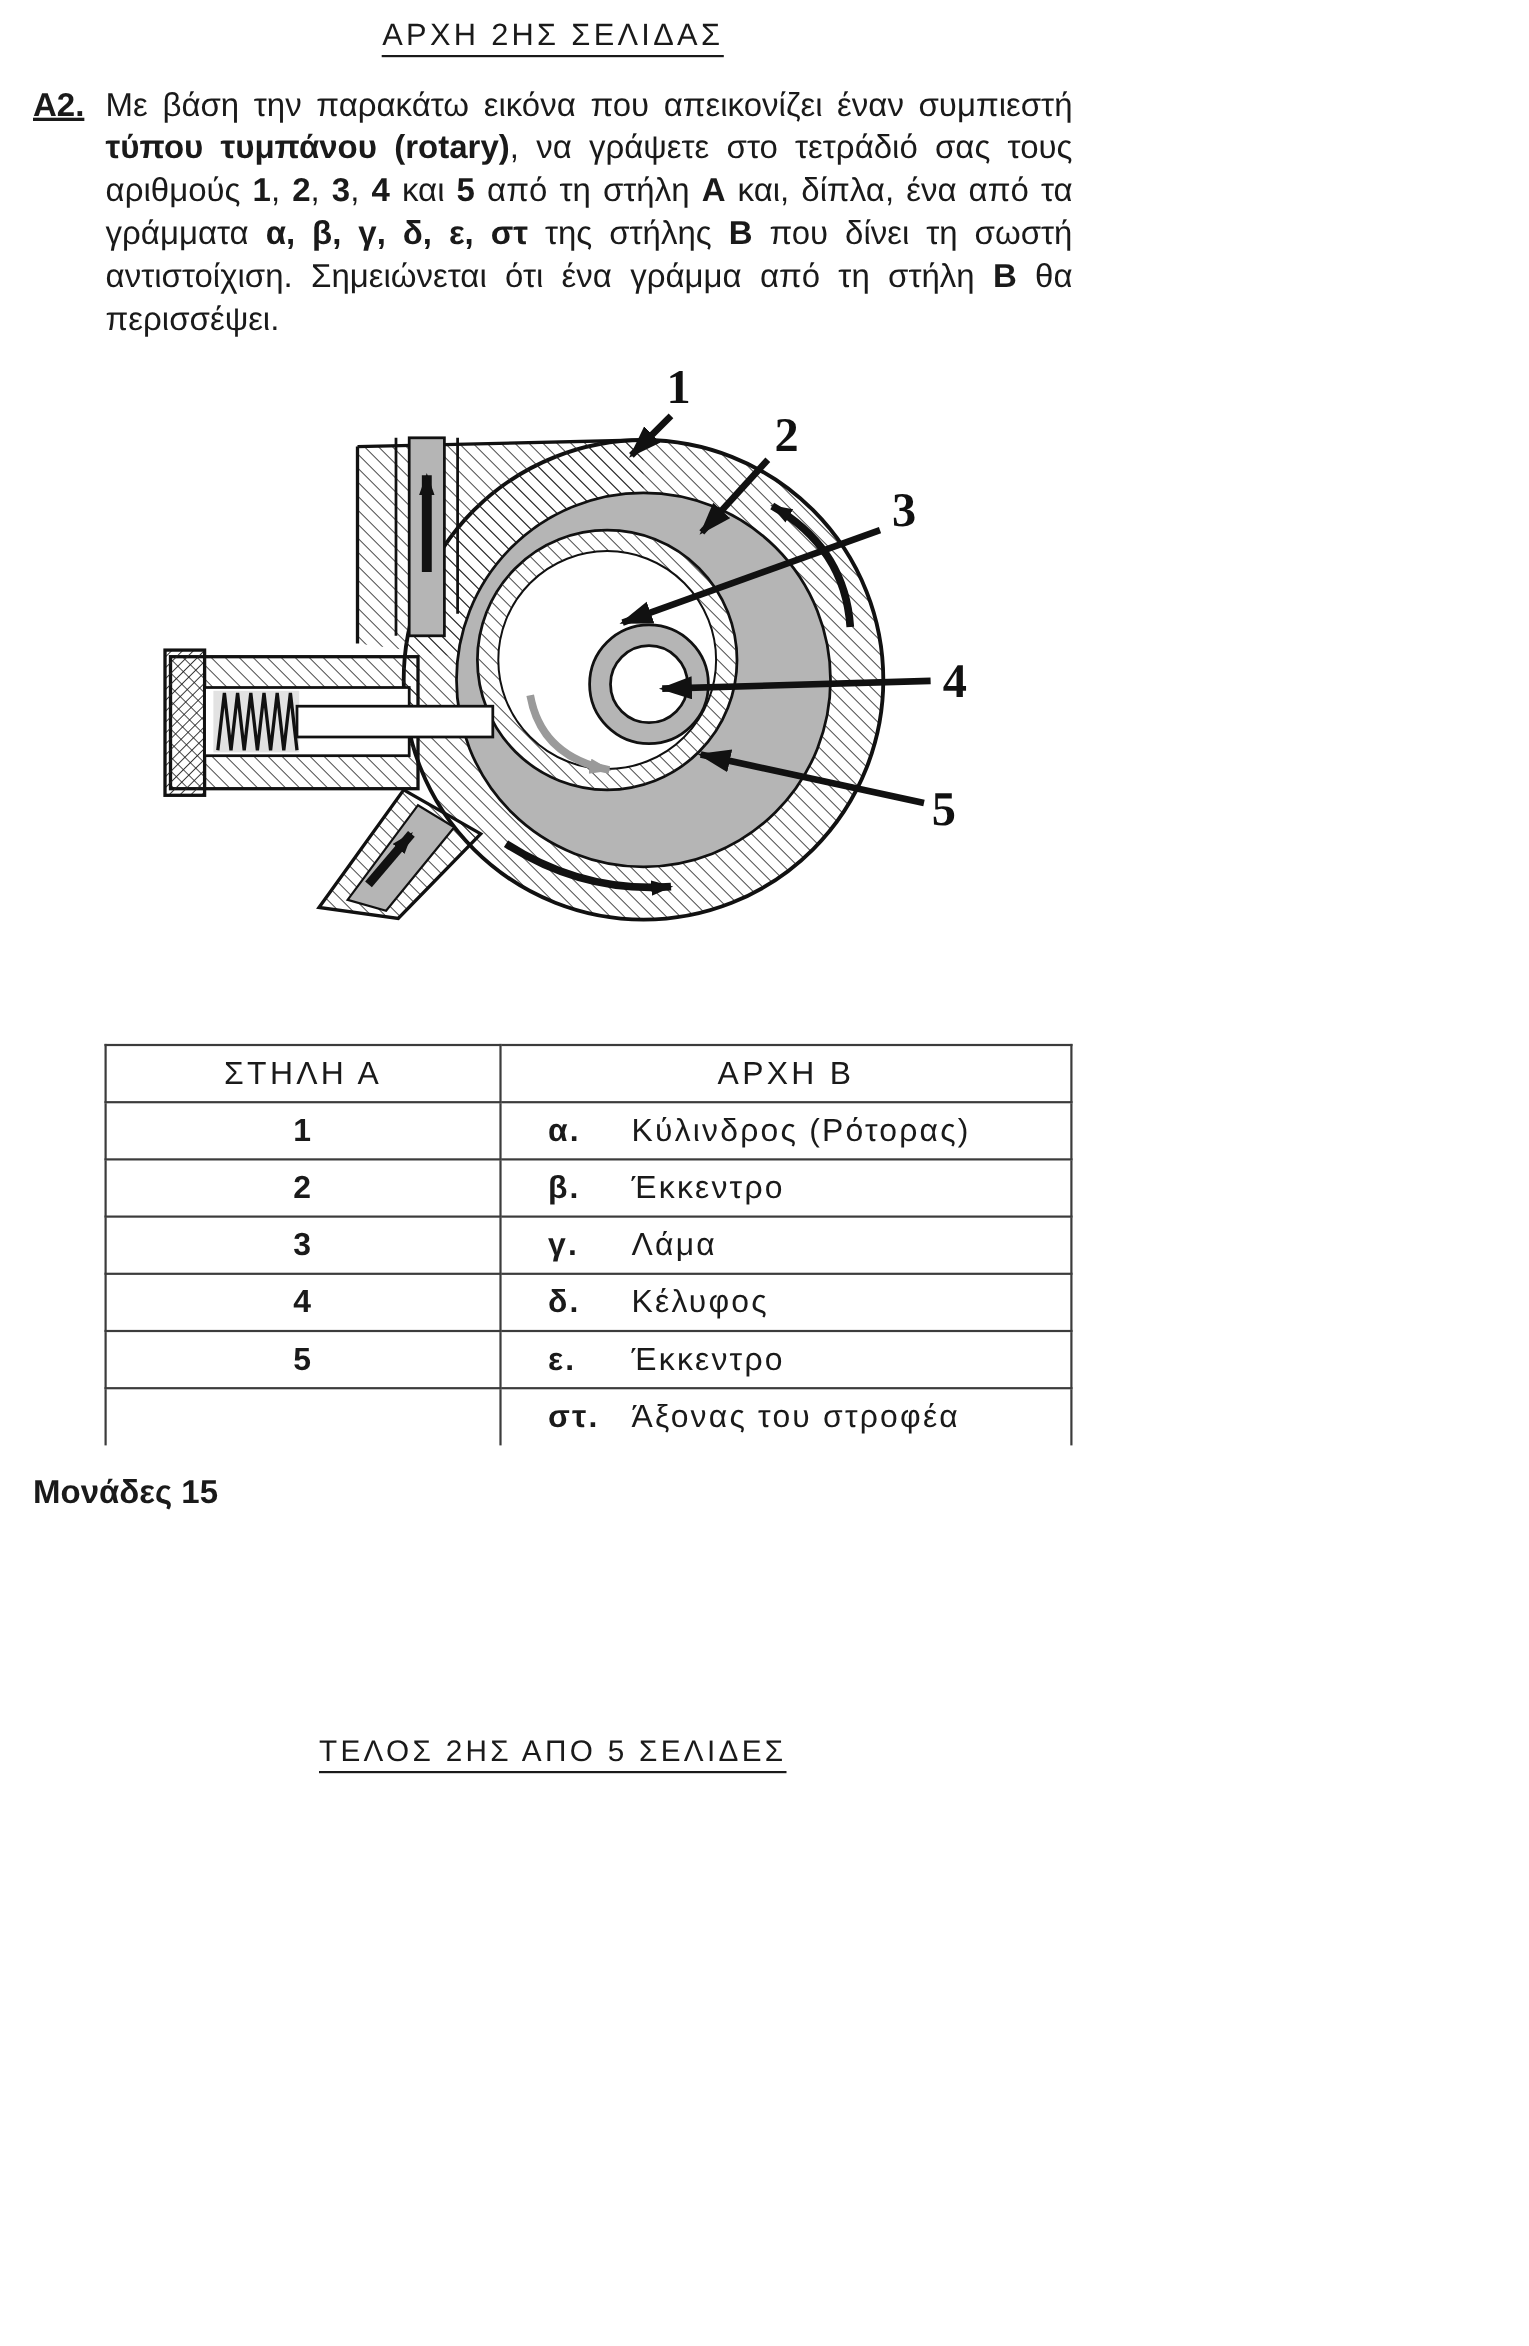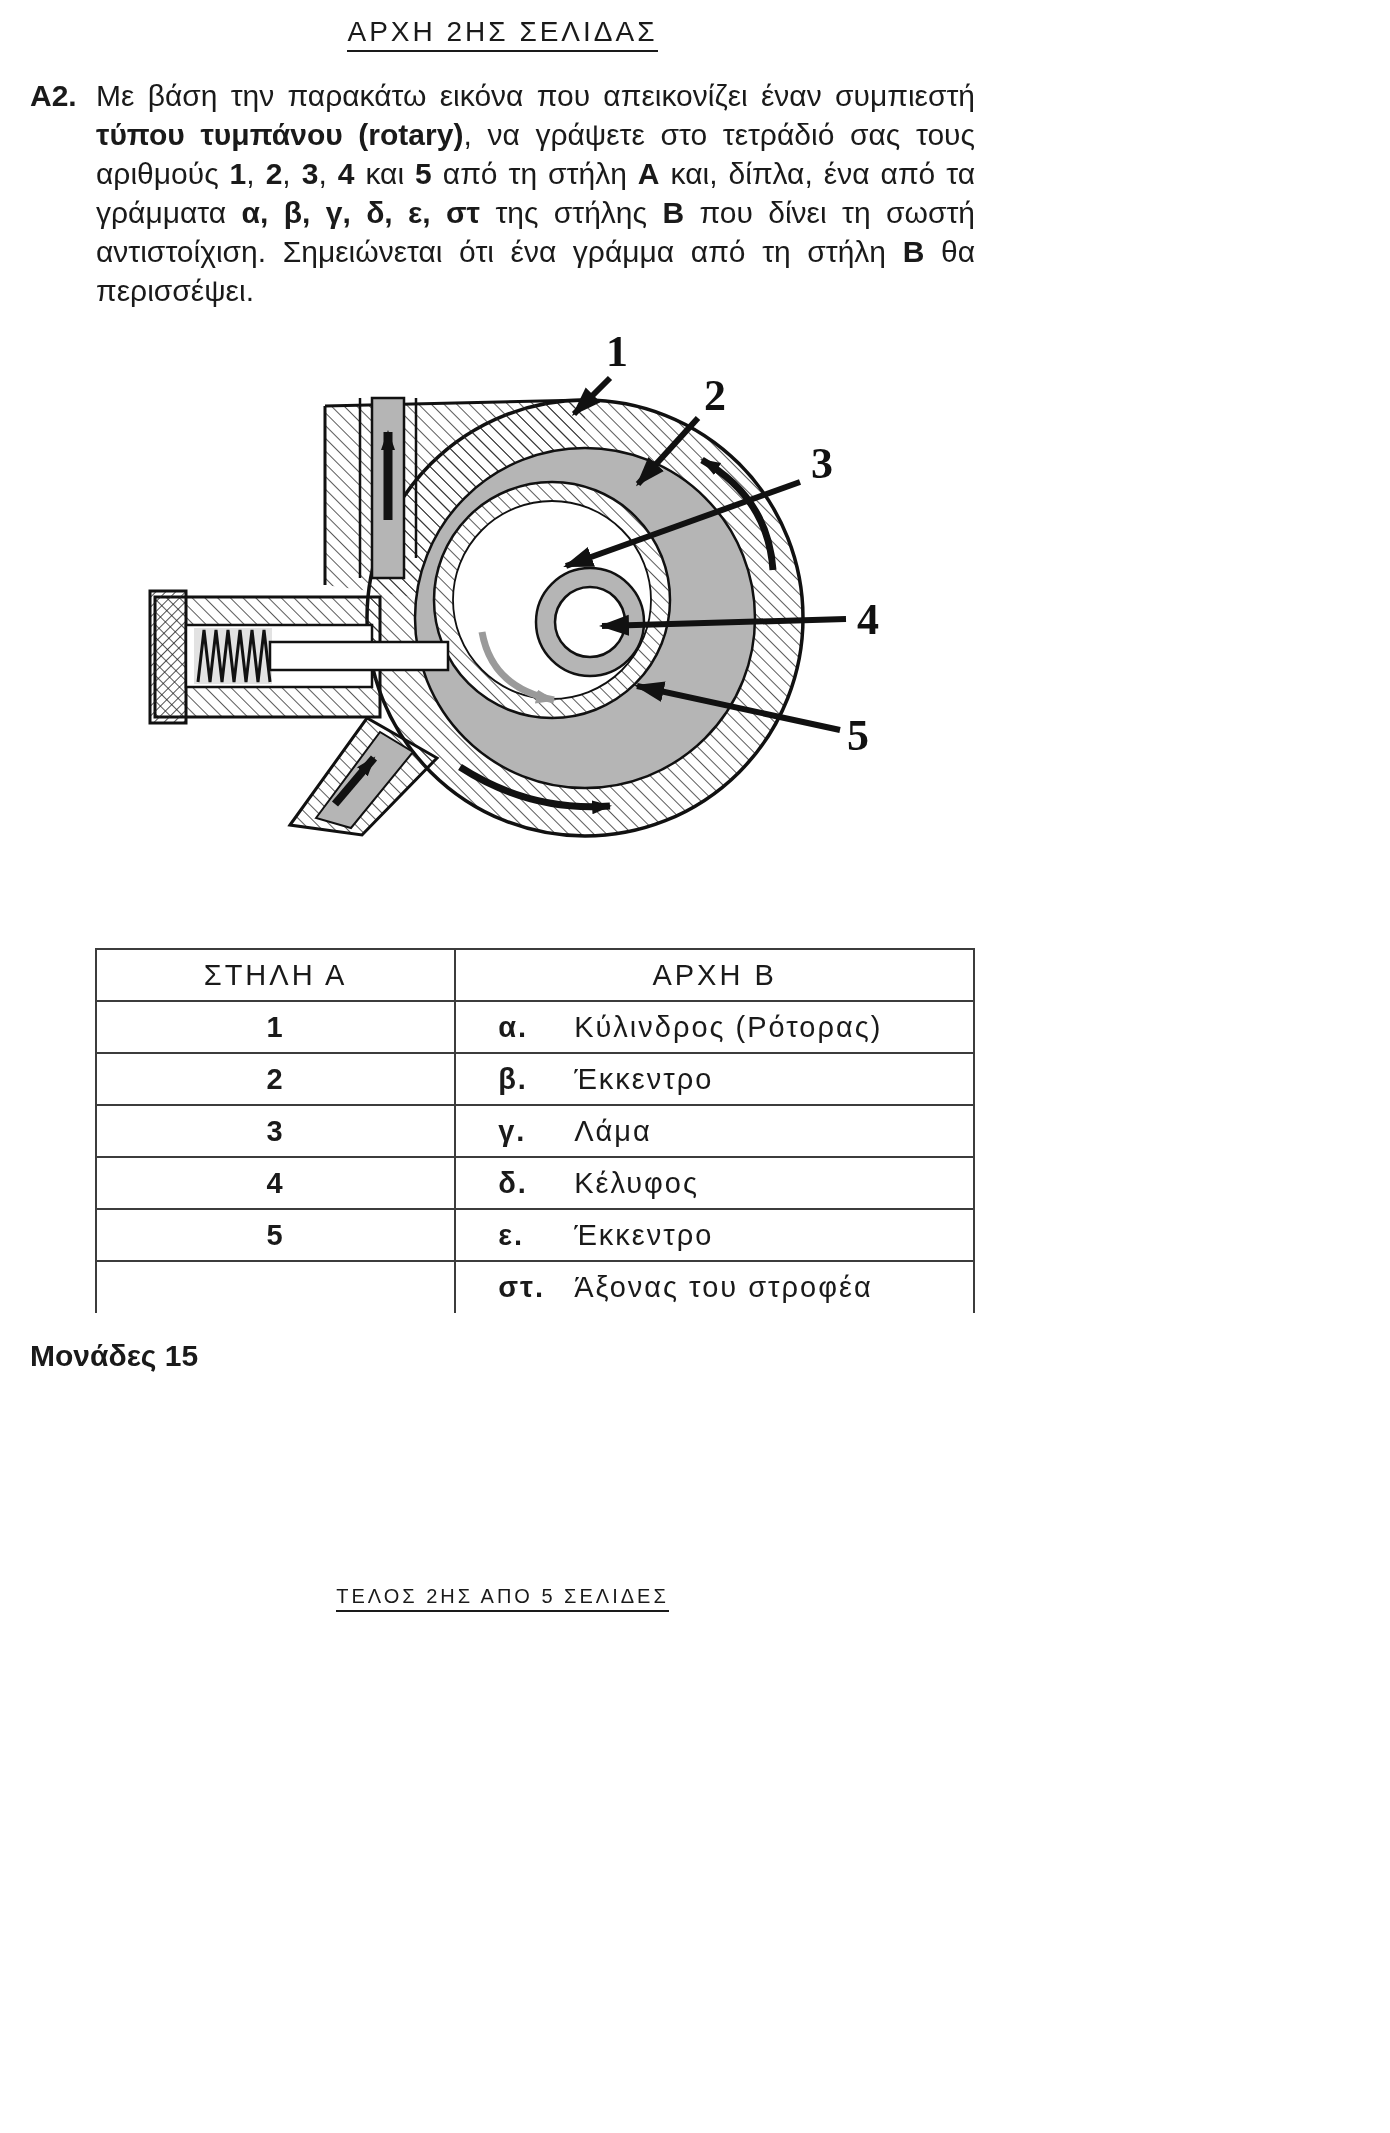--- a/index.html
+++ b/index.html
@@ -5,39 +5,39 @@
   * { margin:0; padding:0; box-sizing:border-box; }
   html,body { background:#ffffff; }
   body { font-family:"Liberation Sans", sans-serif; color:#1a1a1a; }
   .page { width:1390px; height:1630px; position:relative; background:#fff; overflow:hidden; }
   .content { width:945px; margin-left:30px; padding-top:16px; }
 
   .page-header { text-align:center; font-size:28px; letter-spacing:3px; }
   .page-header span { border-bottom:2px solid #1a1a1a; padding-bottom:3px; }
 
   .question { display:flex; margin-top:28px; font-size:30px; line-height:39px; }
-  .qnum { font-weight:bold; width:66px; flex:none; }
+  .qnum { font-weight:bold; width:66px; flex:none;text-decoration:underline; }
   .qtext { flex:1; text-align:justify; }
   .qtext .b { font-weight:bold; }
 
   .diagram-wrap { margin:10px 0 0 100px; width:760px; }
 
   .match-table { border-collapse:collapse; font-size:29px; margin:84px 0 0 65px; }
   .match-table th, .match-table td { border:2px solid #3c3c3c; height:52px; }
   .match-table tr:last-child td { border-bottom:none; }
   .match-table th { font-weight:normal; letter-spacing:3px; text-align:center; }
   .col-a { width:360px; text-align:center; font-weight:bold; letter-spacing:2px; }
   .col-b { width:520px; text-align:left; padding-left:42px; letter-spacing:2px; }
   .col-b .letter { font-weight:bold; display:inline-block; width:76px; }
   .col-b .blabel { font-weight:normal; }
 
   .marks { width:945px; margin-top:26px; font-weight:bold; font-size:30px; }
 
   .page-footer { position:absolute; left:30px; bottom:22px; width:945px; text-align:center;
-                 font-size:20px; letter-spacing:3px; }
+                 font-size:27px; letter-spacing:3px; }
   .page-footer span { border-bottom:2px solid #1a1a1a; padding-bottom:3px; }
 
   svg text.numlabel { font-family:"Liberation Serif", serif; font-weight:bold; font-size:44px; fill:#111; }
 </style>
 </head>
 <body>
 
 <div class="page">
   <div class="content">
 

